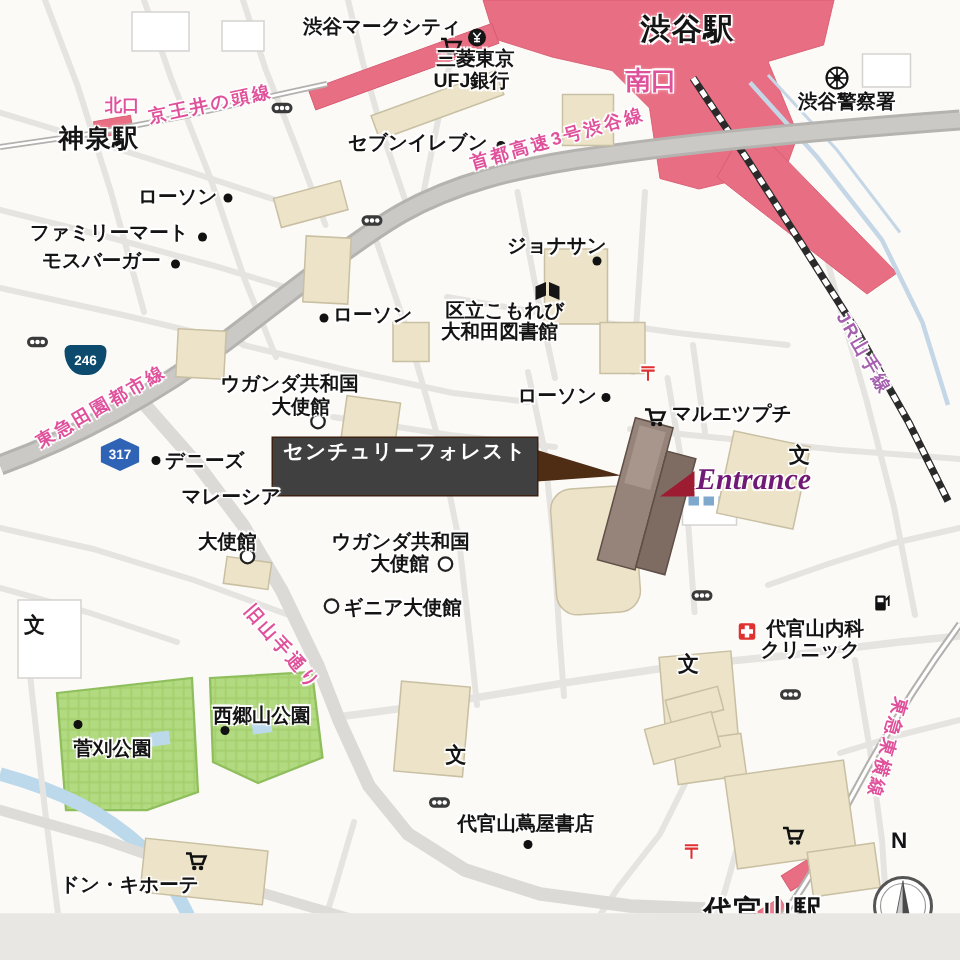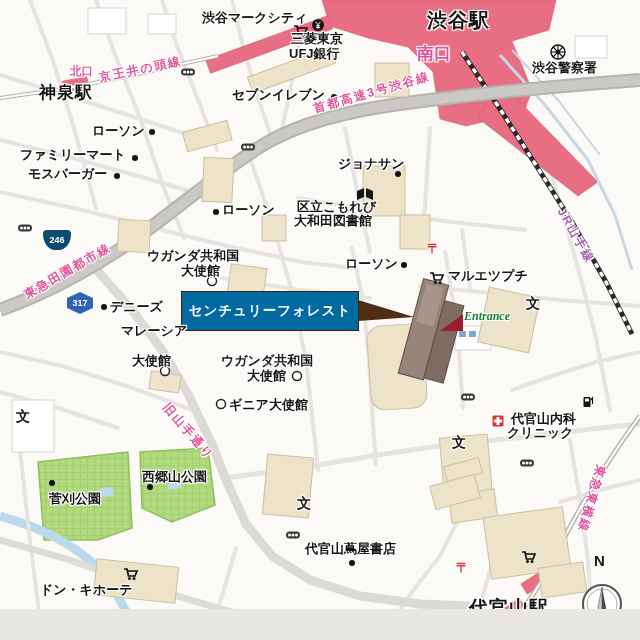--- a/index.html
+++ b/index.html
@@ -9,27 +9,27 @@
   .lbl{position:absolute;font-size:13px;font-weight:700;color:#141414;white-space:nowrap;line-height:1;
        text-shadow:-1px -1px 0 #fff,1px -1px 0 #fff,-1px 1px 0 #fff,1px 1px 0 #fff,0 0 3px #fff;}
   .station{font-size:20px;font-weight:700;letter-spacing:1px;}
   .st17{font-size:17px;}
   .st19{font-size:19px;}
   .rail{color:#e0519b;font-size:12px;letter-spacing:2px;font-weight:700;transform-origin:left top;}
   .railp{color:#a55fae;}
   .rot{transform-origin:left top;}
   .mark{font-size:14px;font-weight:800;}
   .post{color:#e03131;font-size:13px;font-weight:800;}
-  .callout{position:absolute;left:182px;top:292px;width:176px;height:38px;background:#0369a1;
-           color:#fff;text-align:center;display:flex;flex-direction:column;justify-content:center;
+  .callout{position:absolute;left:182px;top:292px;width:176px;height:38px;background:#404040;
+           color:#fff;text-align:center;display:flex;justify-content:center;
            gap:4px;box-shadow:0 0 0 1px #3c2110;}
   .callout .c1{font-size:13.5px;font-weight:800;letter-spacing:1px;}
   .callout .c2{font-size:13.5px;font-weight:800;}
   .entr{position:absolute;left:464px;top:309px;font-family:"Liberation Serif","DejaVu Serif",serif;
-        font-style:italic;font-weight:700;font-size:12px;color:#15803d;
+        font-style:italic;font-weight:700;font-size:20px;color:#701a75;
         text-shadow:-1px -1px 0 #fff,1px -1px 0 #fff,-1px 1px 0 #fff,1px 1px 0 #fff;}
   .shield{position:absolute;color:#fff;font-size:9px;font-weight:800;text-align:center;
           text-shadow:none;display:flex;align-items:center;justify-content:center;}
   .sh246{left:43px;top:230px;width:28px;height:20px;background:#0c4a6e;
          border-radius:4px 4px 12px 12px/4px 4px 16px 16px;}
   .sh317{left:67px;top:292px;width:26px;height:22px;background:#2f63b5;
          clip-path:polygon(50% 0,100% 27%,100% 73%,50% 100%,0 73%,0 27%);}
   .nlbl{font-size:15px;font-weight:900;}
 </style>
 </head>

